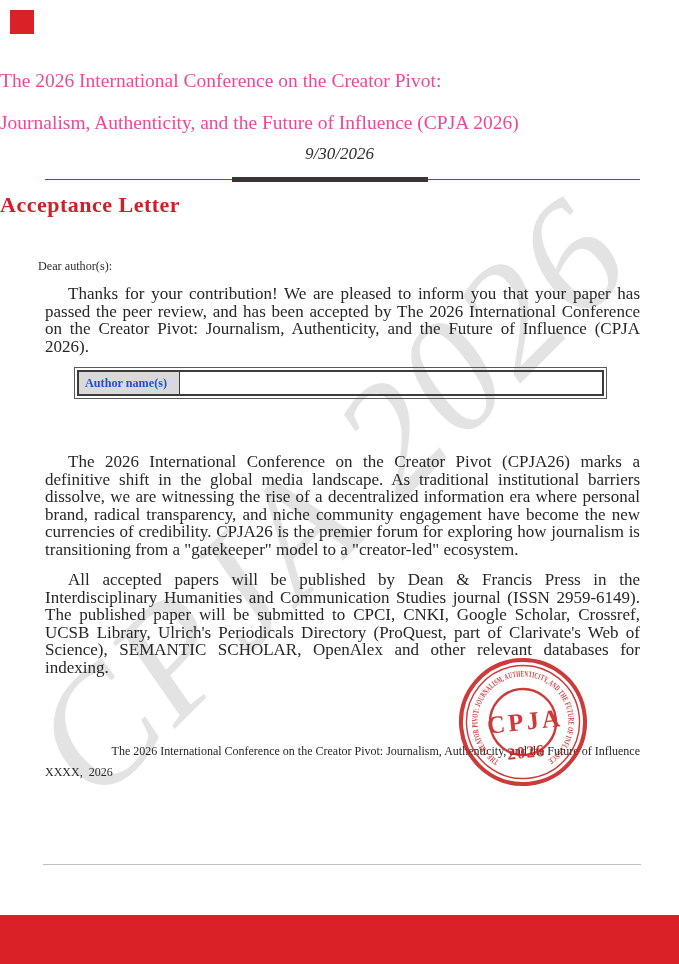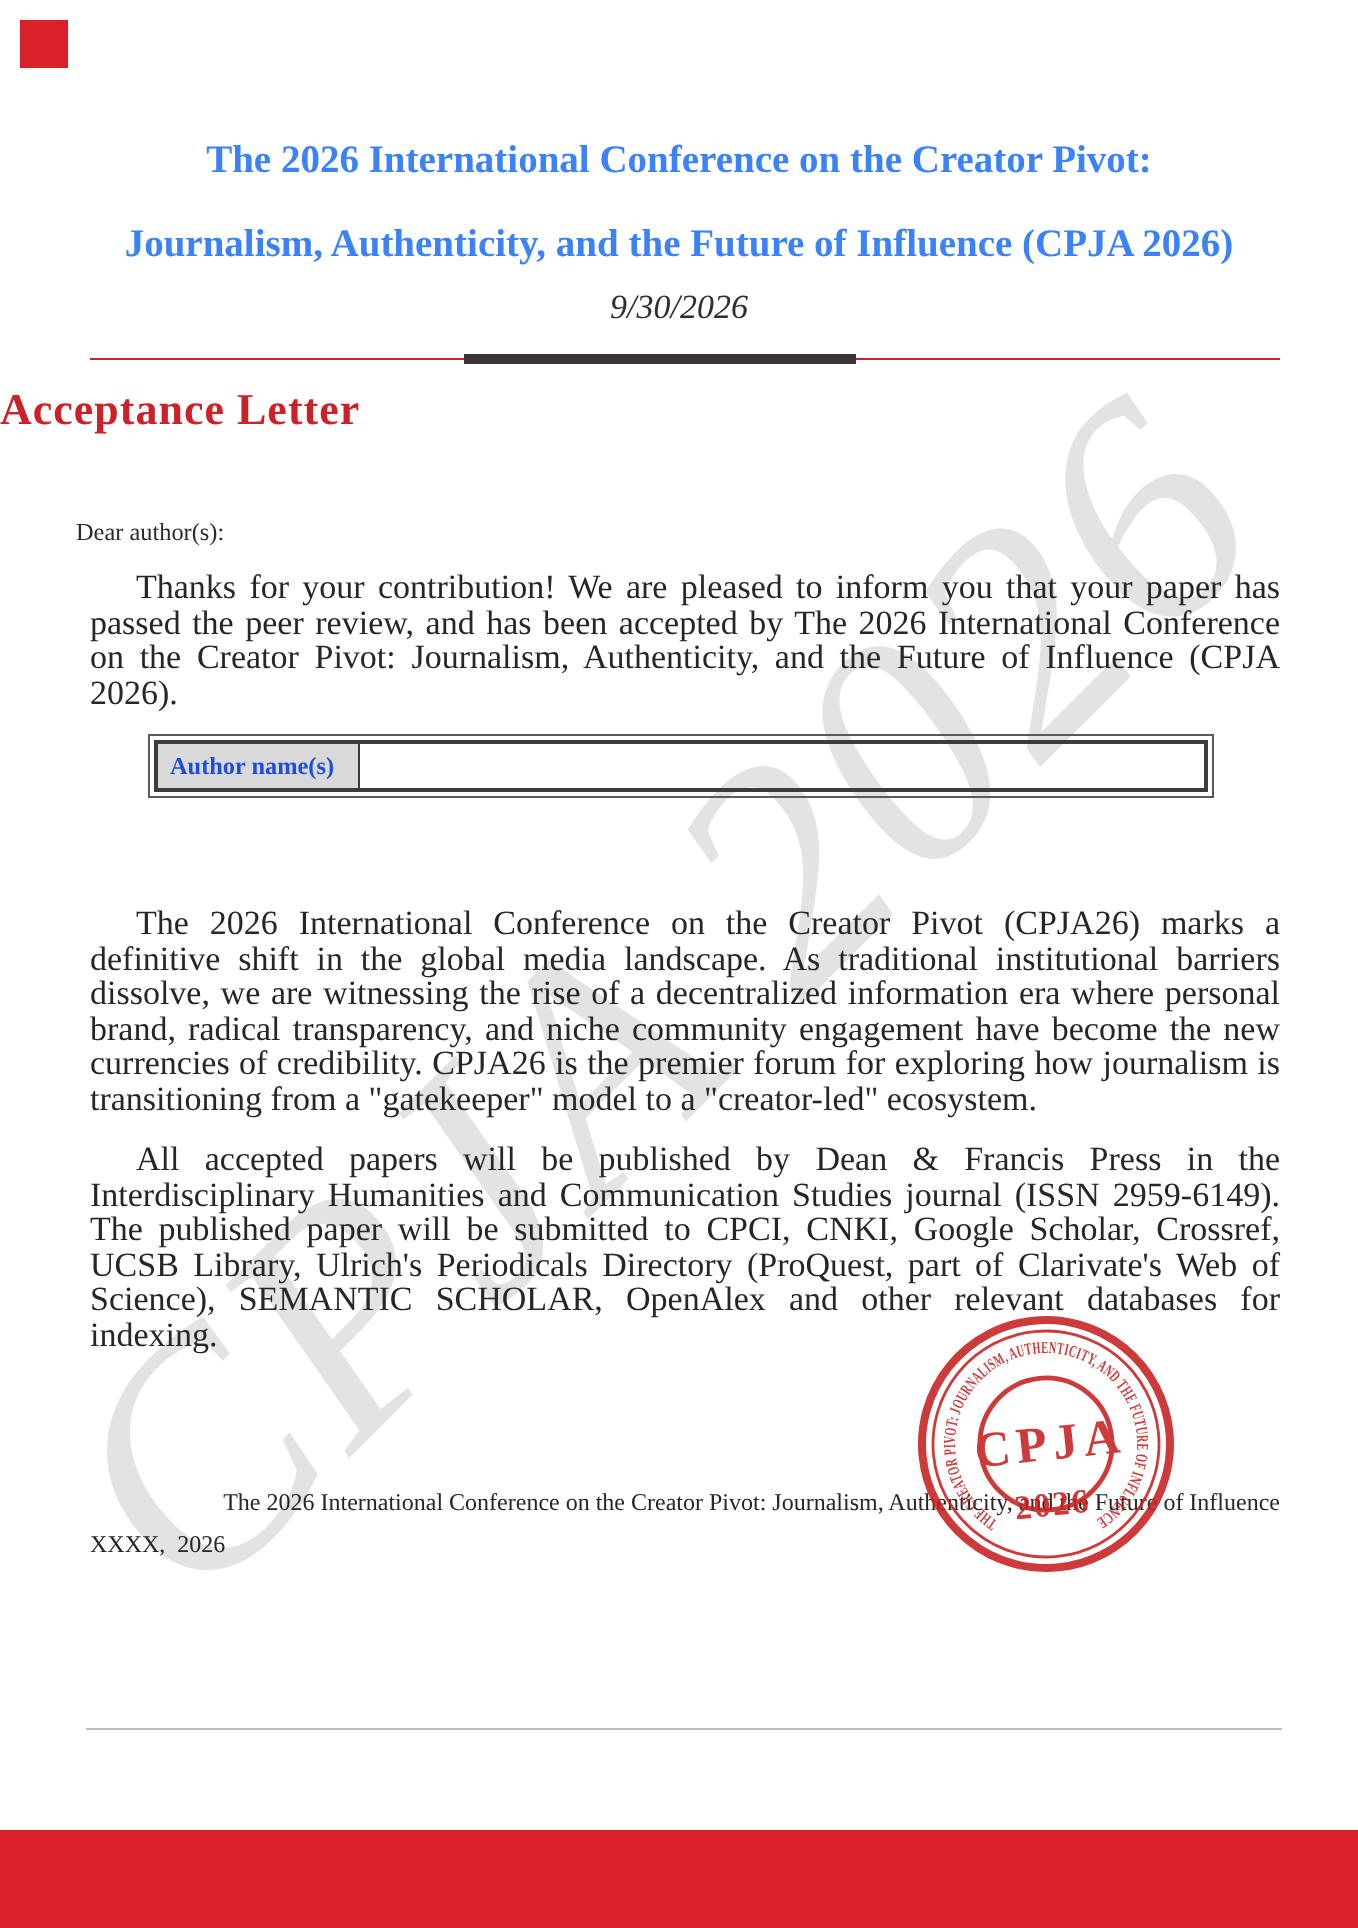--- a/index.html
+++ b/index.html
@@ -17,21 +17,21 @@
     font-size:160px; font-style:italic; font-weight:normal;
     letter-spacing:4px; white-space:nowrap;
     color:rgba(128,128,128,0.22);
     pointer-events:none;
   }
   
   .content { position:absolute; inset:0; z-index:1; }
   .corner-mark { position:absolute; left:10px; top:10px; width:24px; height:24px; background:#DB2128; }
   .title {
     position:absolute; top:60px; left:0; width:679px;
-    text-align:center; font-weight:bold; font-size:19.5px; line-height:42px; color:#3b82f6;
+    text-align:left; font-weight:normal; font-size:19.5px; line-height:42px; color:#ec4899;
   }
   .date-line {
     position:absolute; top:144px; left:0; width:679px;
     text-align:center; font-style:italic; font-size:17px; color:#2e2e2e;
   }
   .rule { position:absolute; top:177px; left:45px; width:595px; height:5px; }
   .rule .red  { position:absolute; top:1.5px; left:0; width:100%; height:1.5px; background:#C0262E; }
   .rule .dark { position:absolute; top:0; left:187px; width:196px; height:4.5px; background:#3A3436; }
   .letter-heading {
     position:absolute; top:192px; left:0; width:679px;

